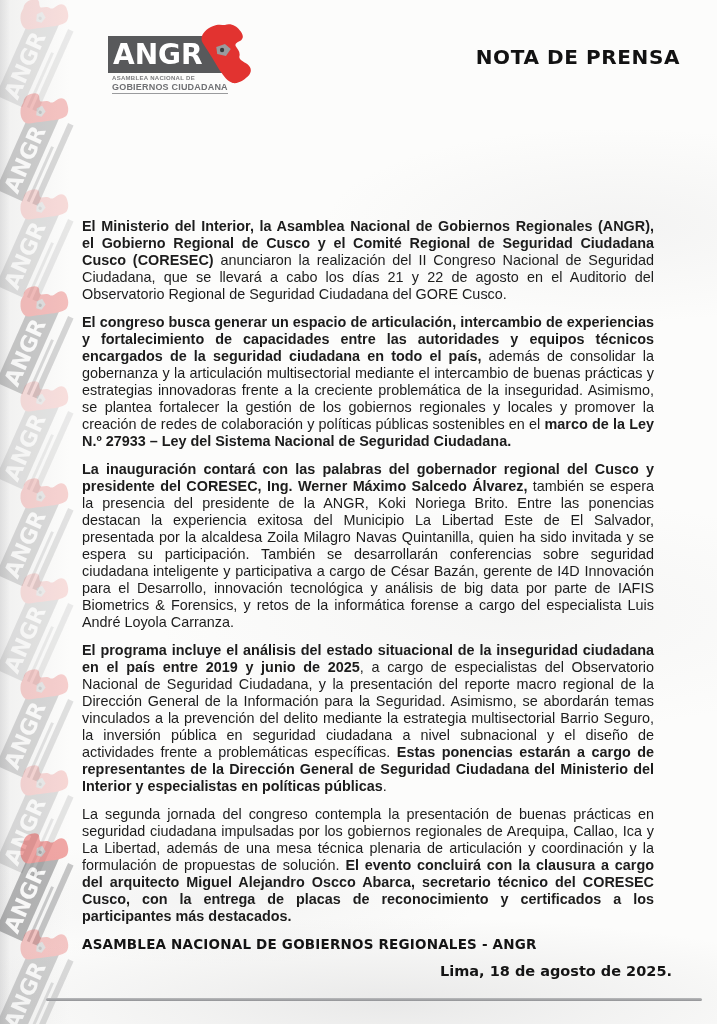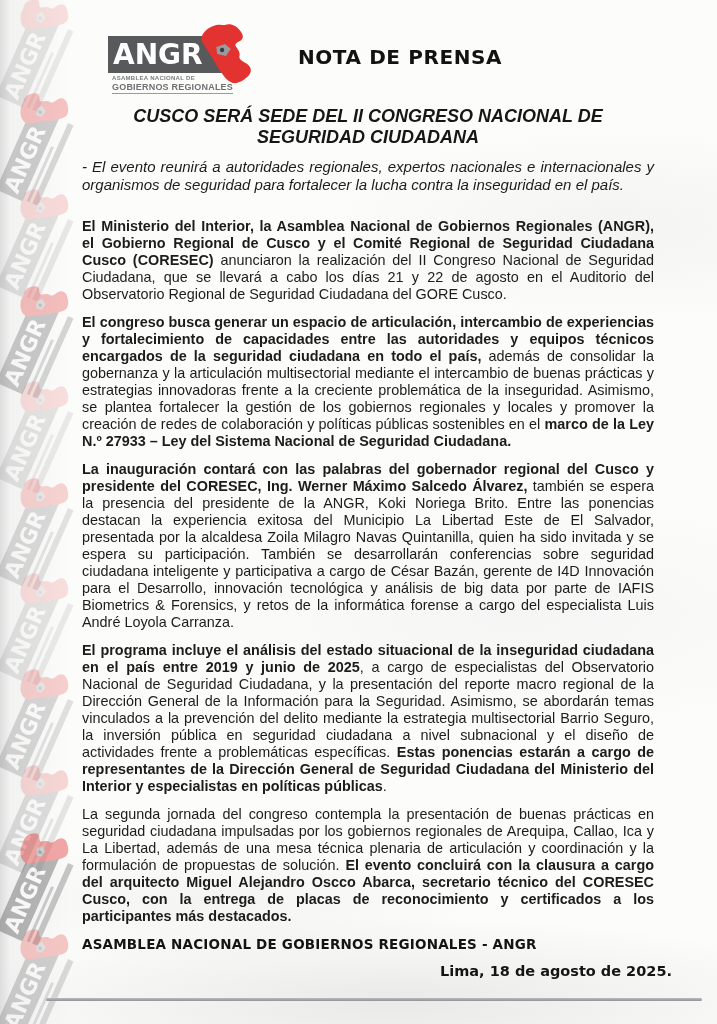--- a/index.html
+++ b/index.html
@@ -49,21 +49,21 @@
   .logo-map{position:absolute;left:89px;top:0;width:58px;height:62px;}
   .logo-sub1{
     position:absolute;left:6px;top:51px;font-size:6px;color:#7b7c7e;font-weight:bold;
     letter-spacing:.3px;white-space:nowrap;
   }
   .logo-sub2{
     position:absolute;left:6px;top:58px;font-size:9px;color:#6f7073;font-weight:bold;
     letter-spacing:.2px;white-space:nowrap;padding-bottom:1px;border-bottom:1.5px solid #9a9b9d;
   }
   .press-title{
-    position:absolute;left:120px;top:45px;width:560px;text-align:center;
+    position:absolute;left:120px;top:45px;width:560px;text-align:right;
     font-family:"DejaVu Sans", sans-serif;font-weight:bold;font-size:20px;color:#121212;
     letter-spacing:.6px;white-space:nowrap;
   }
   
   .headline{
     position:absolute;left:82px;top:106px;width:572px;text-align:center;
     font-weight:bold;font-style:italic;font-size:18px;line-height:21px;color:#161616;
   }
   .lede{
     position:absolute;left:82px;top:158px;width:572px;
@@ -245,27 +245,25 @@
     </div>
 
   <div class="logo">
     <div class="logo-box">
       <span>ANGR</span>
     </div>
     <svg class="logo-map" viewBox="0 0 60 62" preserveAspectRatio="none">
         <use href="#peru-shape"></use>
       </svg>
     <div class="logo-sub1">ASAMBLEA NACIONAL DE</div>
-    <div class="logo-sub2">GOBIERNOS REGIONALES</div>
+    <div class="logo-sub2">GOBIERNOS CIUDADANA</div>
   </div>
 
   <div class="press-title">NOTA DE PRENSA</div>
 
-  <div class="headline">CUSCO SERÁ SEDE DEL II CONGRESO NACIONAL DE SEGURIDAD CIUDADANA</div>
-  <div class="lede">- El evento reunirá a autoridades regionales, expertos nacionales e internacionales y organismos de seguridad para fortalecer la lucha contra la inseguridad en el país.</div>
 
   <div class="article-body">
 
     <p class="para"><span class="b">El Ministerio del Interior, la Asamblea Nacional de Gobiernos Regionales (ANGR), el Gobierno Regional de Cusco y el Comité Regional de Seguridad Ciudadana Cusco (CORESEC) </span><span>anunciaron la realización del II Congreso Nacional de Seguridad Ciudadana, que se llevará a cabo los días 21 y 22 de agosto en el Auditorio del Observatorio Regional de Seguridad Ciudadana del GORE Cusco.</span></p>
       <p class="para"><span class="b">El congreso busca generar un espacio de articulación, intercambio de experiencias y fortalecimiento de capacidades entre las autoridades y equipos técnicos encargados de la seguridad ciudadana en todo el país, </span><span>además de consolidar la gobernanza y la articulación multisectorial mediante el intercambio de buenas prácticas y estrategias innovadoras frente a la creciente problemática de la inseguridad. Asimismo, se plantea fortalecer la gestión de los gobiernos regionales y locales y promover la creación de redes de colaboración y políticas públicas sostenibles en el </span><span class="b">marco de la Ley N.º 27933 – Ley del Sistema Nacional de Seguridad Ciudadana.</span></p>
       <p class="para"><span class="b">La inauguración contará con las palabras del gobernador regional del Cusco y presidente del CORESEC, Ing. Werner Máximo Salcedo Álvarez, </span><span>también se espera la presencia del presidente de la ANGR, Koki Noriega Brito. Entre las ponencias destacan la experiencia exitosa del Municipio La Libertad Este de El Salvador, presentada por la alcaldesa Zoila Milagro Navas Quintanilla, quien ha sido invitada y se espera su participación. También se desarrollarán conferencias sobre seguridad ciudadana inteligente y participativa a cargo de César Bazán, gerente de I4D Innovación para el Desarrollo, innovación tecnológica y análisis de big data por parte de IAFIS Biometrics &amp; Forensics, y retos de la informática forense a cargo del especialista Luis André Loyola Carranza.</span></p>
       <p class="para"><span class="b">El programa incluye el análisis del estado situacional de la inseguridad ciudadana en el país entre 2019 y junio de 2025</span><span>, a cargo de especialistas del Observatorio Nacional de Seguridad Ciudadana, y la presentación del reporte macro regional de la Dirección General de la Información para la Seguridad. Asimismo, se abordarán temas vinculados a la prevención del delito mediante la estrategia multisectorial Barrio Seguro, la inversión pública en seguridad ciudadana a nivel subnacional y el diseño de actividades frente a problemáticas específicas. </span><span class="b">Estas ponencias estarán a cargo de representantes de la Dirección General de Seguridad Ciudadana del Ministerio del Interior y especialistas en políticas públicas</span><span>.</span></p>
       <p class="para"><span>La segunda jornada del congreso contempla la presentación de buenas prácticas en seguridad ciudadana impulsadas por los gobiernos regionales de Arequipa, Callao, Ica y La Libertad, además de una mesa técnica plenaria de articulación y coordinación y la formulación de propuestas de solución. </span><span class="b">El evento concluirá con la clausura a cargo del arquitecto Miguel Alejandro Oscco Abarca, secretario técnico del CORESEC Cusco, con la entrega de placas de reconocimiento y certificados a los participantes más destacados.</span></p>
       <div class="signature">ASAMBLEA NACIONAL DE GOBIERNOS REGIONALES - ANGR</div>
     <div class="dateline">Lima, 18 de agosto de 2025.</div>

